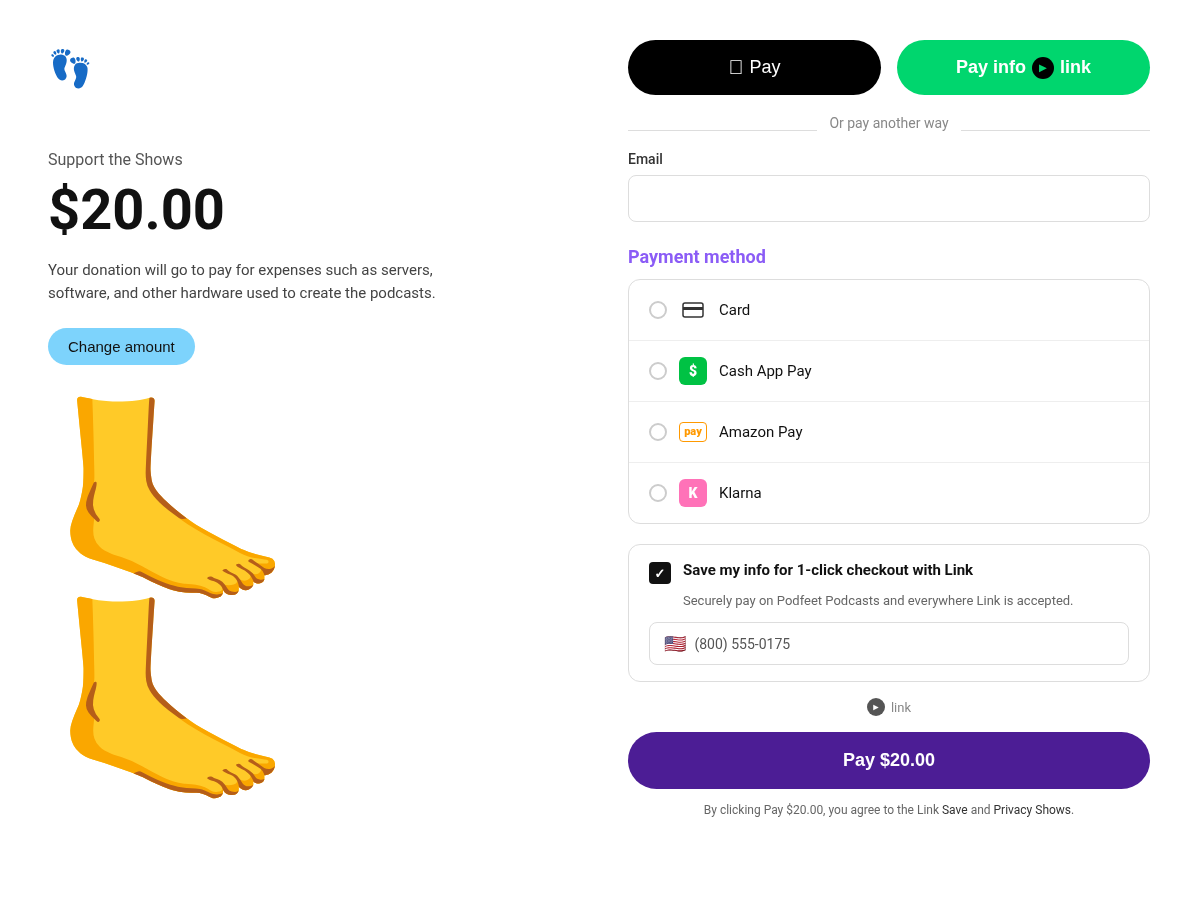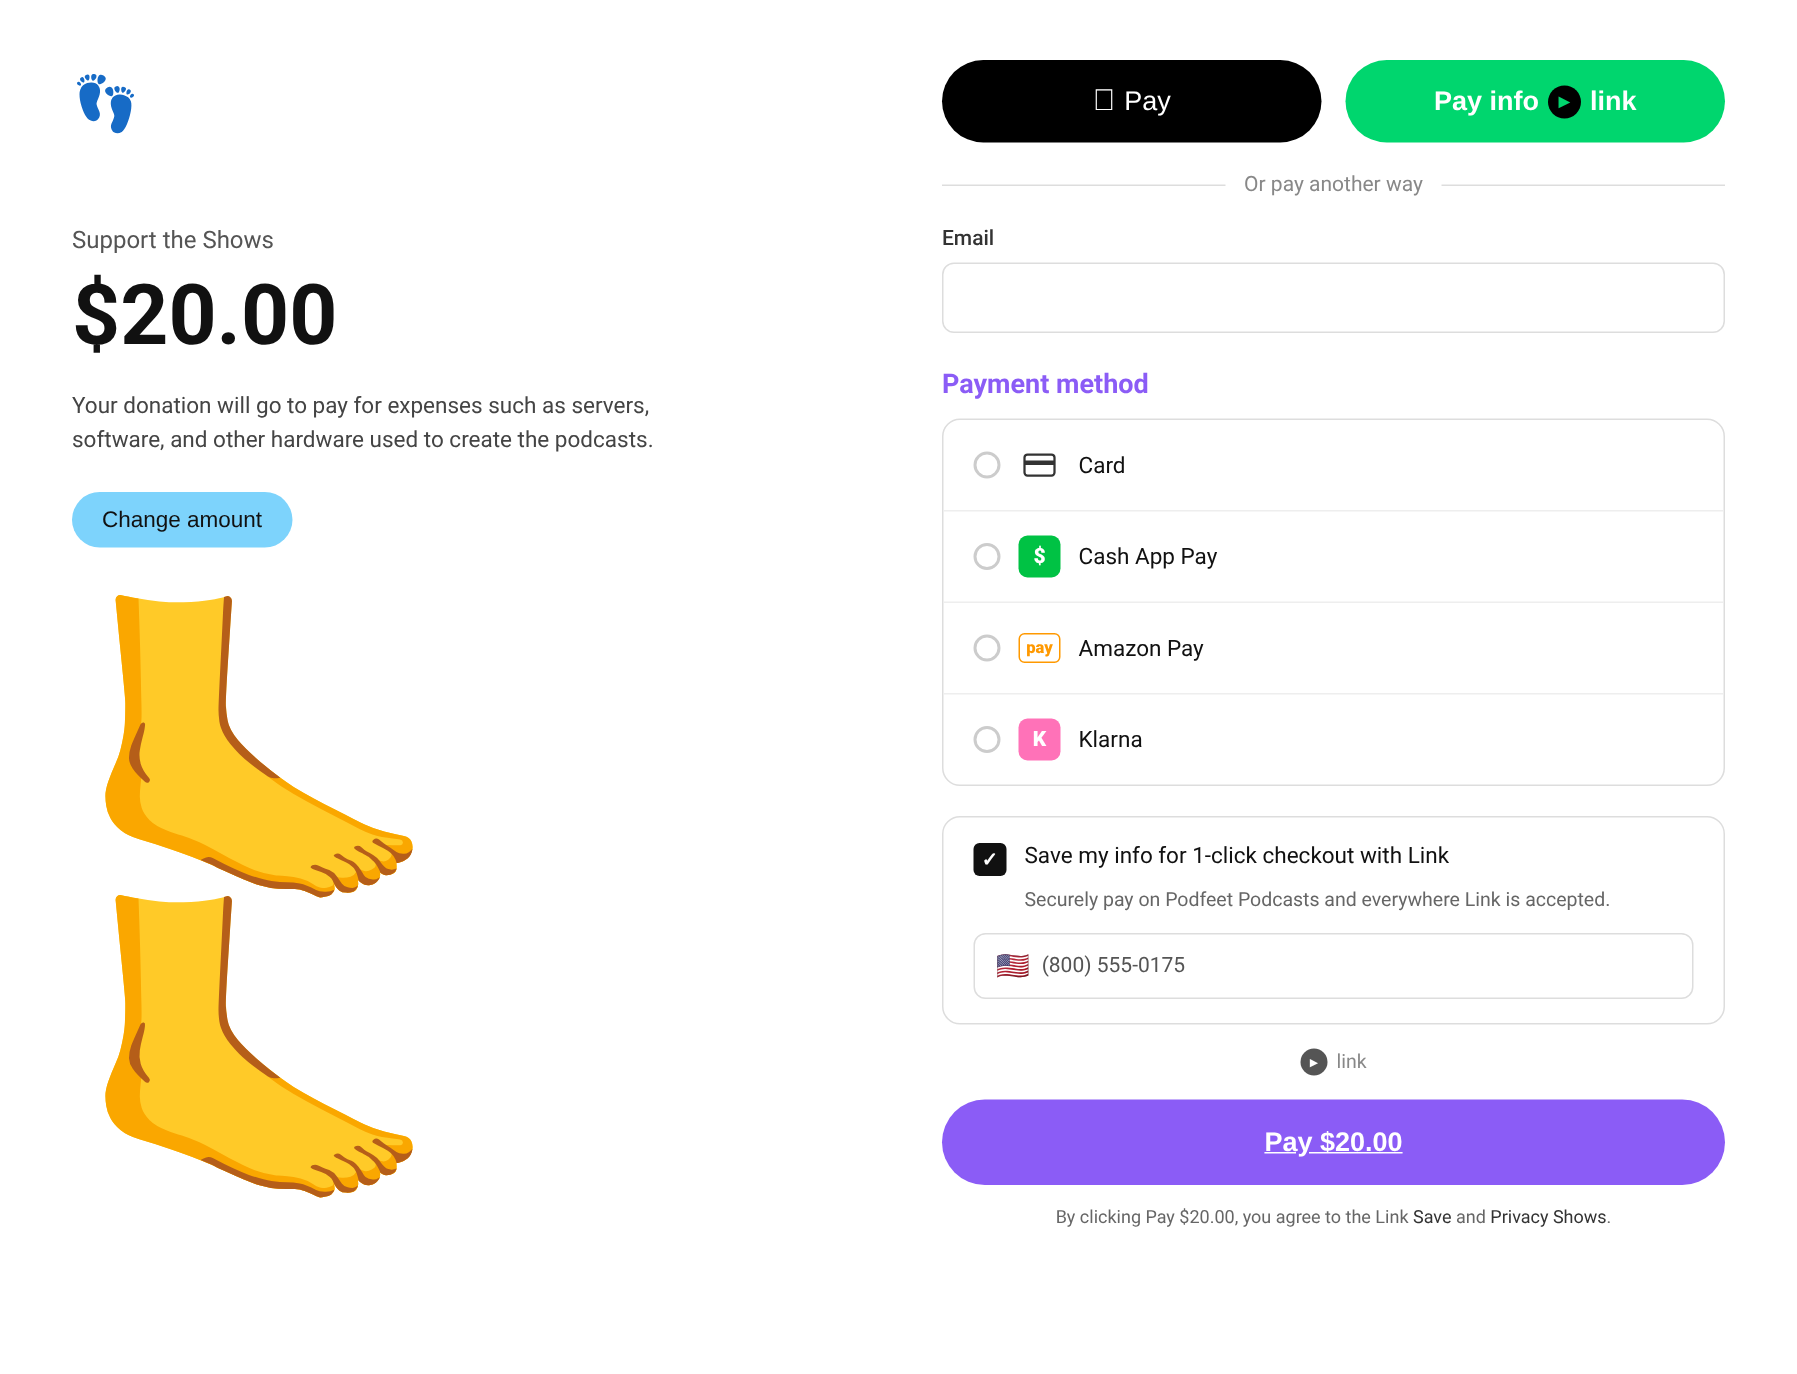--- a/index.html
+++ b/index.html
@@ -116,21 +116,21 @@
       align-items: center;
       justify-content: center;
       color: #00d66e;
       font-size: 13px;
       font-weight: 900;
     }
 
     
     .divider {
       display: flex;
-      align-items: center;
+      align-items: flex-end;
       gap: 12px;
       margin-bottom: 20px;
     }
     .divider-line {
       flex: 1;
       height: 1px;
       background: #ddd;
     }
     .divider-text {
       font-size: 14px;
@@ -251,21 +251,21 @@
       display: flex;
       align-items: center;
       justify-content: center;
       font-size: 13px;
       font-weight: 700;
       flex-shrink: 0;
       margin-top: 1px;
     }
     .save-info-title {
       font-size: 15px;
-      font-weight: 400;
+      font-weight: 700;
       color: #111;
     }
     .save-info-desc {
       font-size: 13px;
       color: #666;
       line-height: 1.4;
       margin-left: 34px;
       margin-bottom: 12px;
     }
     .phone-input-row {
@@ -304,30 +304,29 @@
       align-items: center;
       justify-content: center;
       color: white;
       font-size: 9px;
       font-weight: 900;
     }
 
     
     .pay-btn {
       width: 100%;
-      background: #8b5cf6;
+      background: #4c1d95;
       color: white;
       border: none;
       border-radius: 30px;
       padding: 18px;
       font-size: 18px;
       font-weight: 600;
       cursor: pointer;
       margin-bottom: 12px;
-      text-decoration: underline;
     }
     .terms-text {
       font-size: 12px;
       color: #666;
       text-align: center;
       line-height: 1.5;
     }
     .terms-text a {
       color: #333;
     }

